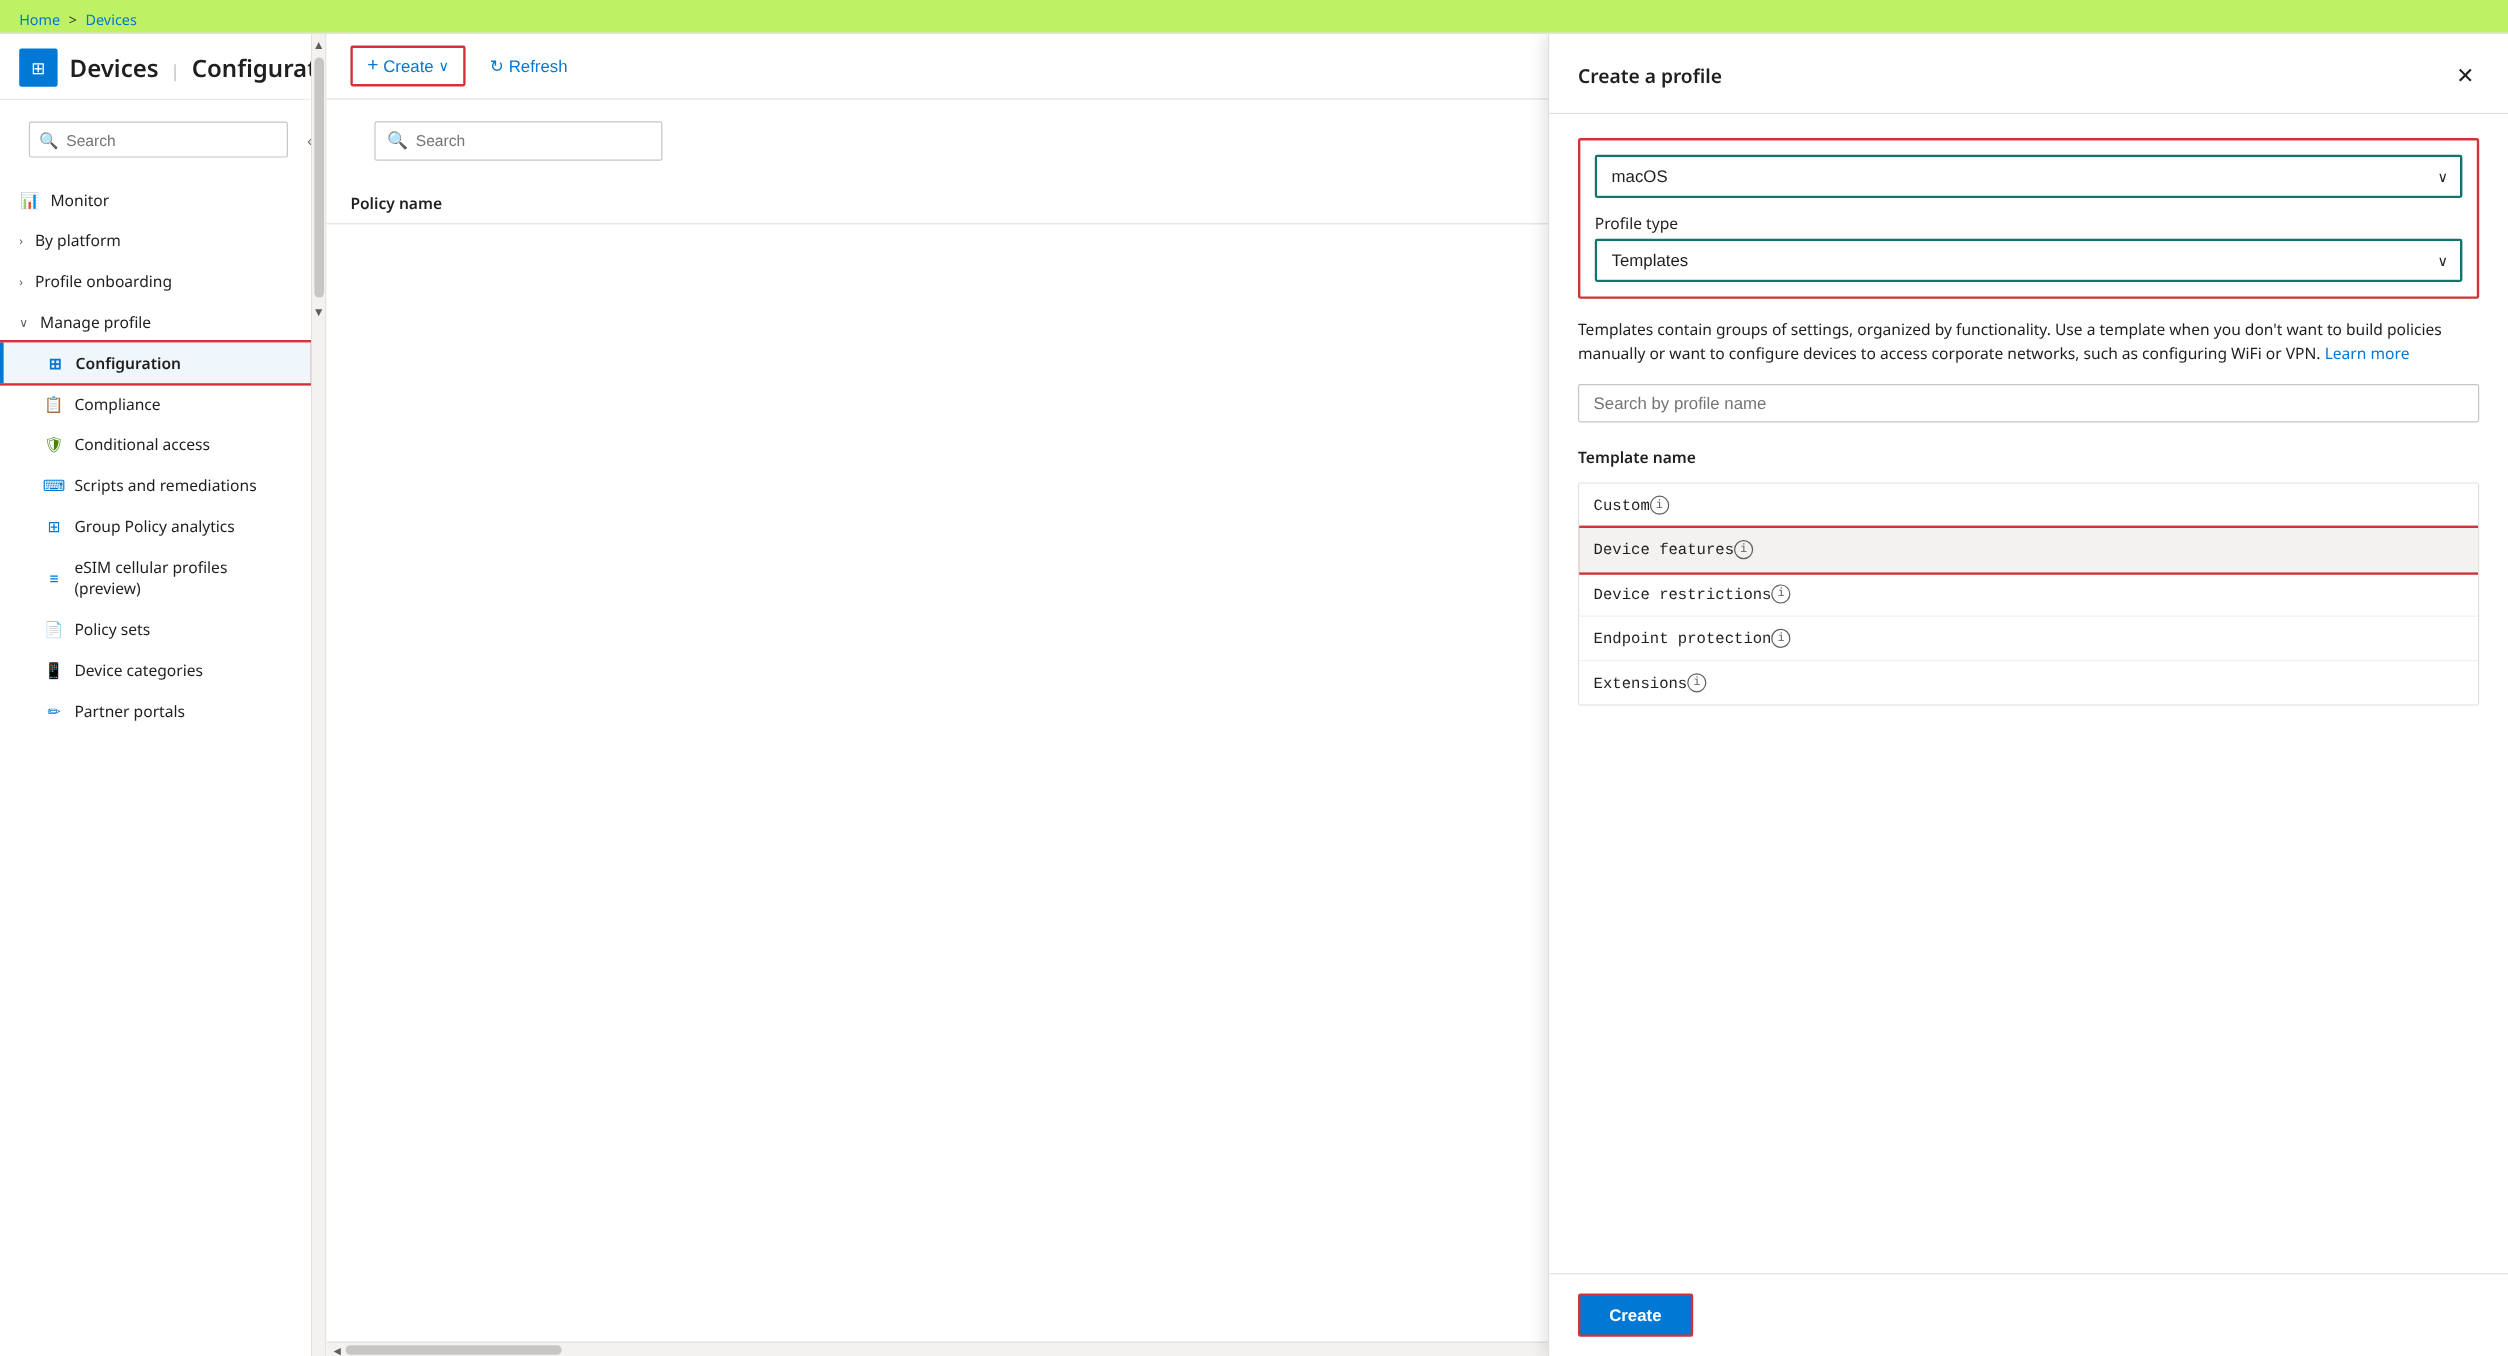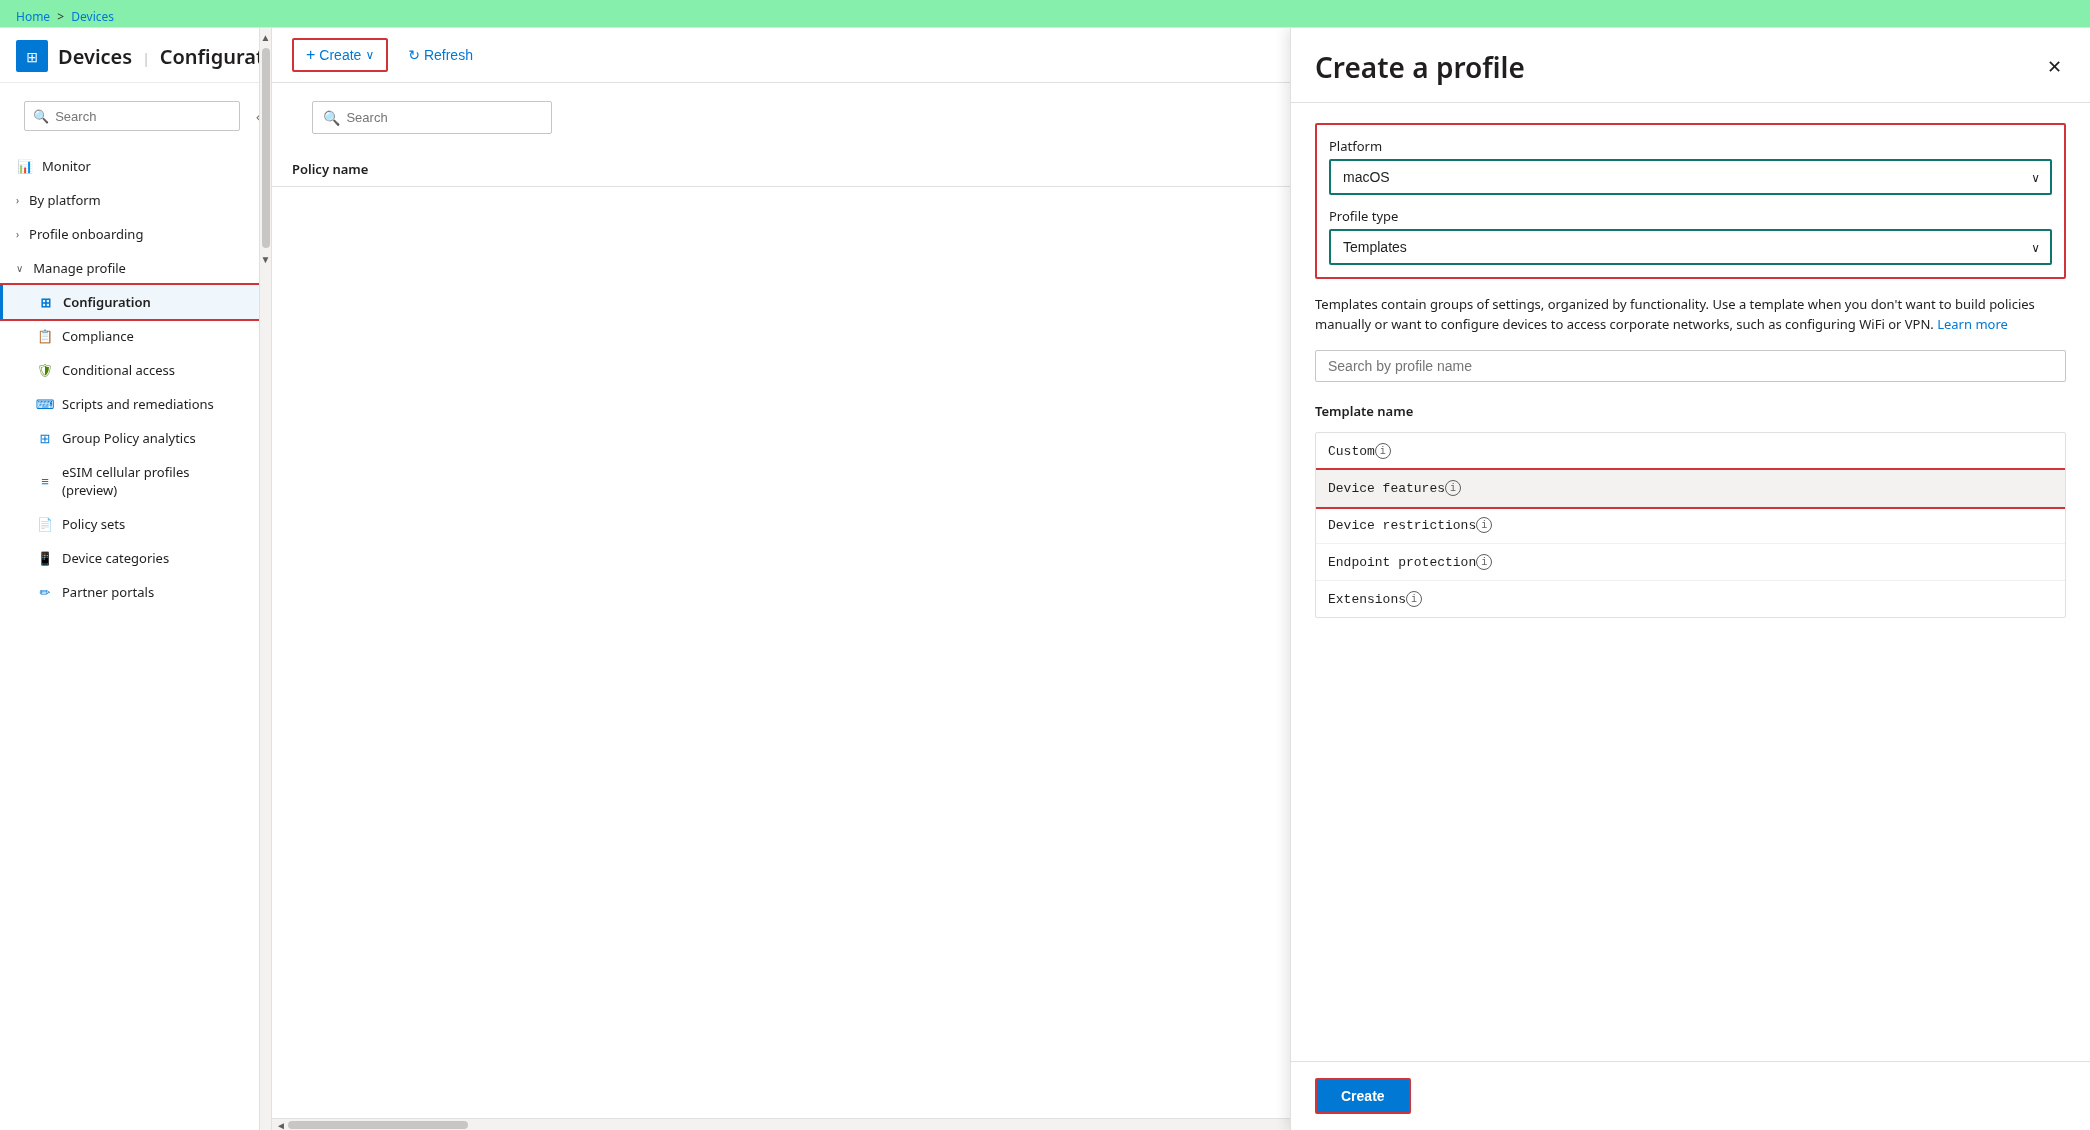--- a/index.html
+++ b/index.html
@@ -1,19 +1,19 @@
 <!DOCTYPE html>
 <html><head>
   <meta charset="utf-8">
   <style>
     * { box-sizing: border-box; margin: 0; padding: 0; }
     body { font-family: 'Segoe UI', system-ui, sans-serif; font-size: 14px; background: #f3f2f1; display: flex; flex-direction: column; height: 100vh; overflow: hidden; }
 
     .top-bar {
-      background: #86efac;
+      background: #bef264;
       padding: 4px 16px 0 16px;
       border-bottom: 1px solid #e0e0e0;
     }
     .breadcrumb {
       font-size: 12px;
       color: #0078d4;
       padding: 4px 0 2px 0;
     }
     .breadcrumb span { color: #323130; margin: 0 4px; }
 
@@ -201,21 +201,21 @@
     }
 
     .panel-header {
       display: flex;
       align-items: center;
       justify-content: space-between;
       padding: 20px 24px 16px 24px;
       border-bottom: 1px solid #e0e0e0;
     }
     .panel-title {
-      font-size: 28px;
+      font-size: 16px;
       font-weight: 600;
       color: #201f1e;
     }
     .close-btn {
       background: none;
       border: none;
       cursor: pointer;
       font-size: 18px;
       color: #201f1e;
       padding: 4px;
@@ -491,21 +491,20 @@
 
           <div class="panel-header">
             <span class="panel-title">Create a profile</span>
             <button class="close-btn">✕</button>
           </div>
 
           <div class="panel-body">
 
             
             <div class="form-group" style="border:2px solid #d13438; padding:12px; border-radius:2px; margin-bottom:16px;">
-              <label class="form-label">Platform</label>
               <div class="select-wrapper">
                 <select>
                   <option>Android</option>
                   <option>iOS/iPadOS</option>
                   <option selected="">macOS</option>
                   <option>Windows 10 and later</option>
                   <option>Windows 8.1 and later</option>
                 </select>
                 <span class="select-chevron">∨</span>
               </div>

